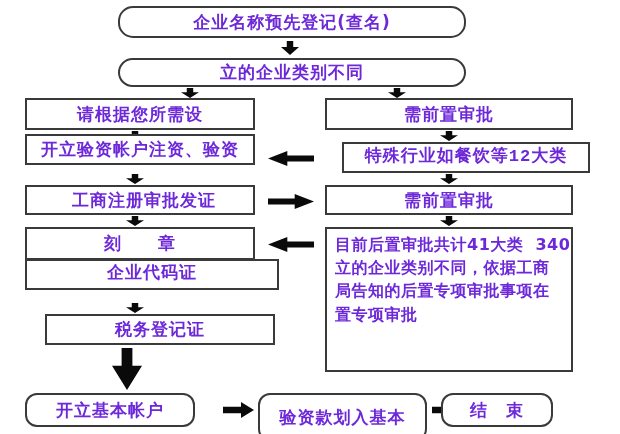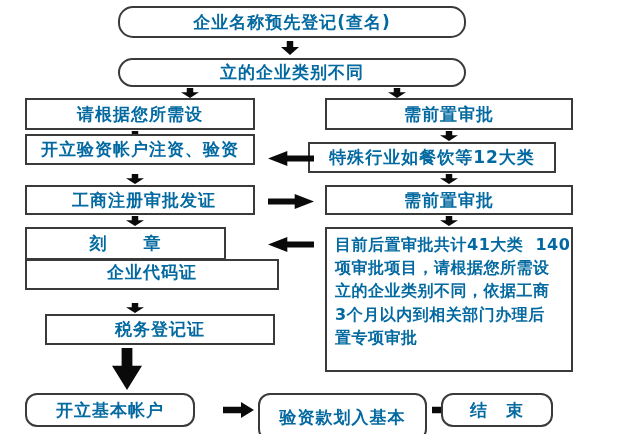--- a/index.html
+++ b/index.html
@@ -2,21 +2,21 @@
 <html><head>
 <meta charset="utf-8">
 <style>
   html, body { margin: 0; padding: 0; background: #ffffff; }
   .canvas {
     position: relative;
     width: 620px;
     height: 434px;
     background: #ffffff;
     font-family: "DejaVu Sans", sans-serif;
-    color: #0369a1;
+    color: #6d28d9;
     overflow: hidden;
   }
   .node {
     position: absolute;
     box-sizing: border-box;
     border: 2px solid #3a3a3a;
     background: #ffffff;
     display: flex;
     align-items: center;
     justify-content: center;
@@ -67,44 +67,43 @@
 
   <div class="node" style="left:25px; top:98px; width:230px; height:32px;">请根据您所需设</div>
   <div class="ar a-down" style="left:126px; top:131px; width:18px; height:10px;"></div>
 
   <div class="node" style="left:25px; top:134px; width:230px; height:31px;">开立验资帐户注资、验资</div>
   <div class="ar a-down" style="left:126px; top:174px; width:18px; height:10px;"></div>
 
   <div class="node" style="left:25px; top:185px; width:230px; height:30px;padding-left:8px;">工商注册审批发证</div>
   <div class="ar a-down" style="left:126px; top:216px; width:18px; height:10px;"></div>
 
-  <div class="node" style="left:25px; top:227px; width:201px; height:33px;">刻　　章</div>
+  <div class="node" style="left:25px; top:227px; width:230px; height:33px;">刻　　章</div>
   <div class="ar a-down" style="left:126px; top:261px; width:18px; height:9px;"></div>
 
   <div class="node" style="left:25px; top:259px; width:254px; height:31px;font-family:Liberation Mono, monospace;">企业代码证</div>
   <div class="ar a-down" style="left:126px; top:303px; width:18px; height:10px;"></div>
 
   <div class="node" style="left:25px; top:314px; width:230px; height:31px;margin-left:20px;">税务登记证</div>
 
   <div class="ar a-down" style="left:112px; top:348px; width:30px; height:42px;"></div>
 
   <div class="node" style="left:325px; top:98px; width:248px; height:32px;">需前置审批</div>
   <div class="ar a-down" style="left:440px; top:131px; width:18px; height:10px;"></div>
 
-  <div class="node" style="left:308px; top:142px; width:248px; height:31px;">特殊行业如餐饮等12大类</div>
+  <div class="node" style="left:342px; top:142px; width:248px; height:31px;font-family:Liberation Mono, monospace;">特殊行业如餐饮等12大类</div>
   <div class="ar a-down" style="left:440px; top:174px; width:18px; height:10px;"></div>
 
   <div class="node" style="left:325px; top:185px; width:248px; height:30px;">需前置审批</div>
   <div class="ar a-down" style="left:440px; top:216px; width:18px; height:10px;"></div>
 
   <div class="note-box" style="left:325px; top:227px; width:248px; height:145px;">
-    <div class="note-line">目前后置审批共计41大类  140</div>
-    <div class="note-line">项审批项目，请根据您所需设</div>
+    <div class="note-line">目前后置审批共计41大类  340</div>
     <div class="note-line">立的企业类别不同，依据工商</div>
-    <div class="note-line">3个月以内到相关部门办理后</div>
+    <div class="note-line">局告知的后置专项审批事项在</div>
     <div class="note-line">置专项审批</div>
   </div>
 
   <div class="ar a-left" style="left:268px; top:151px; width:46px; height:15px;"></div>
   <div class="ar a-right" style="left:268px; top:194px; width:46px; height:15px;"></div>
   <div class="ar a-left" style="left:268px; top:237px; width:46px; height:15px;"></div>
 
   <div class="node rounded-sm" style="left:25px; top:393px; width:170px; height:34px;">开立基本帐户</div>
   <div class="ar a-right" style="left:223px; top:402px; width:31px; height:16px;"></div>
 

